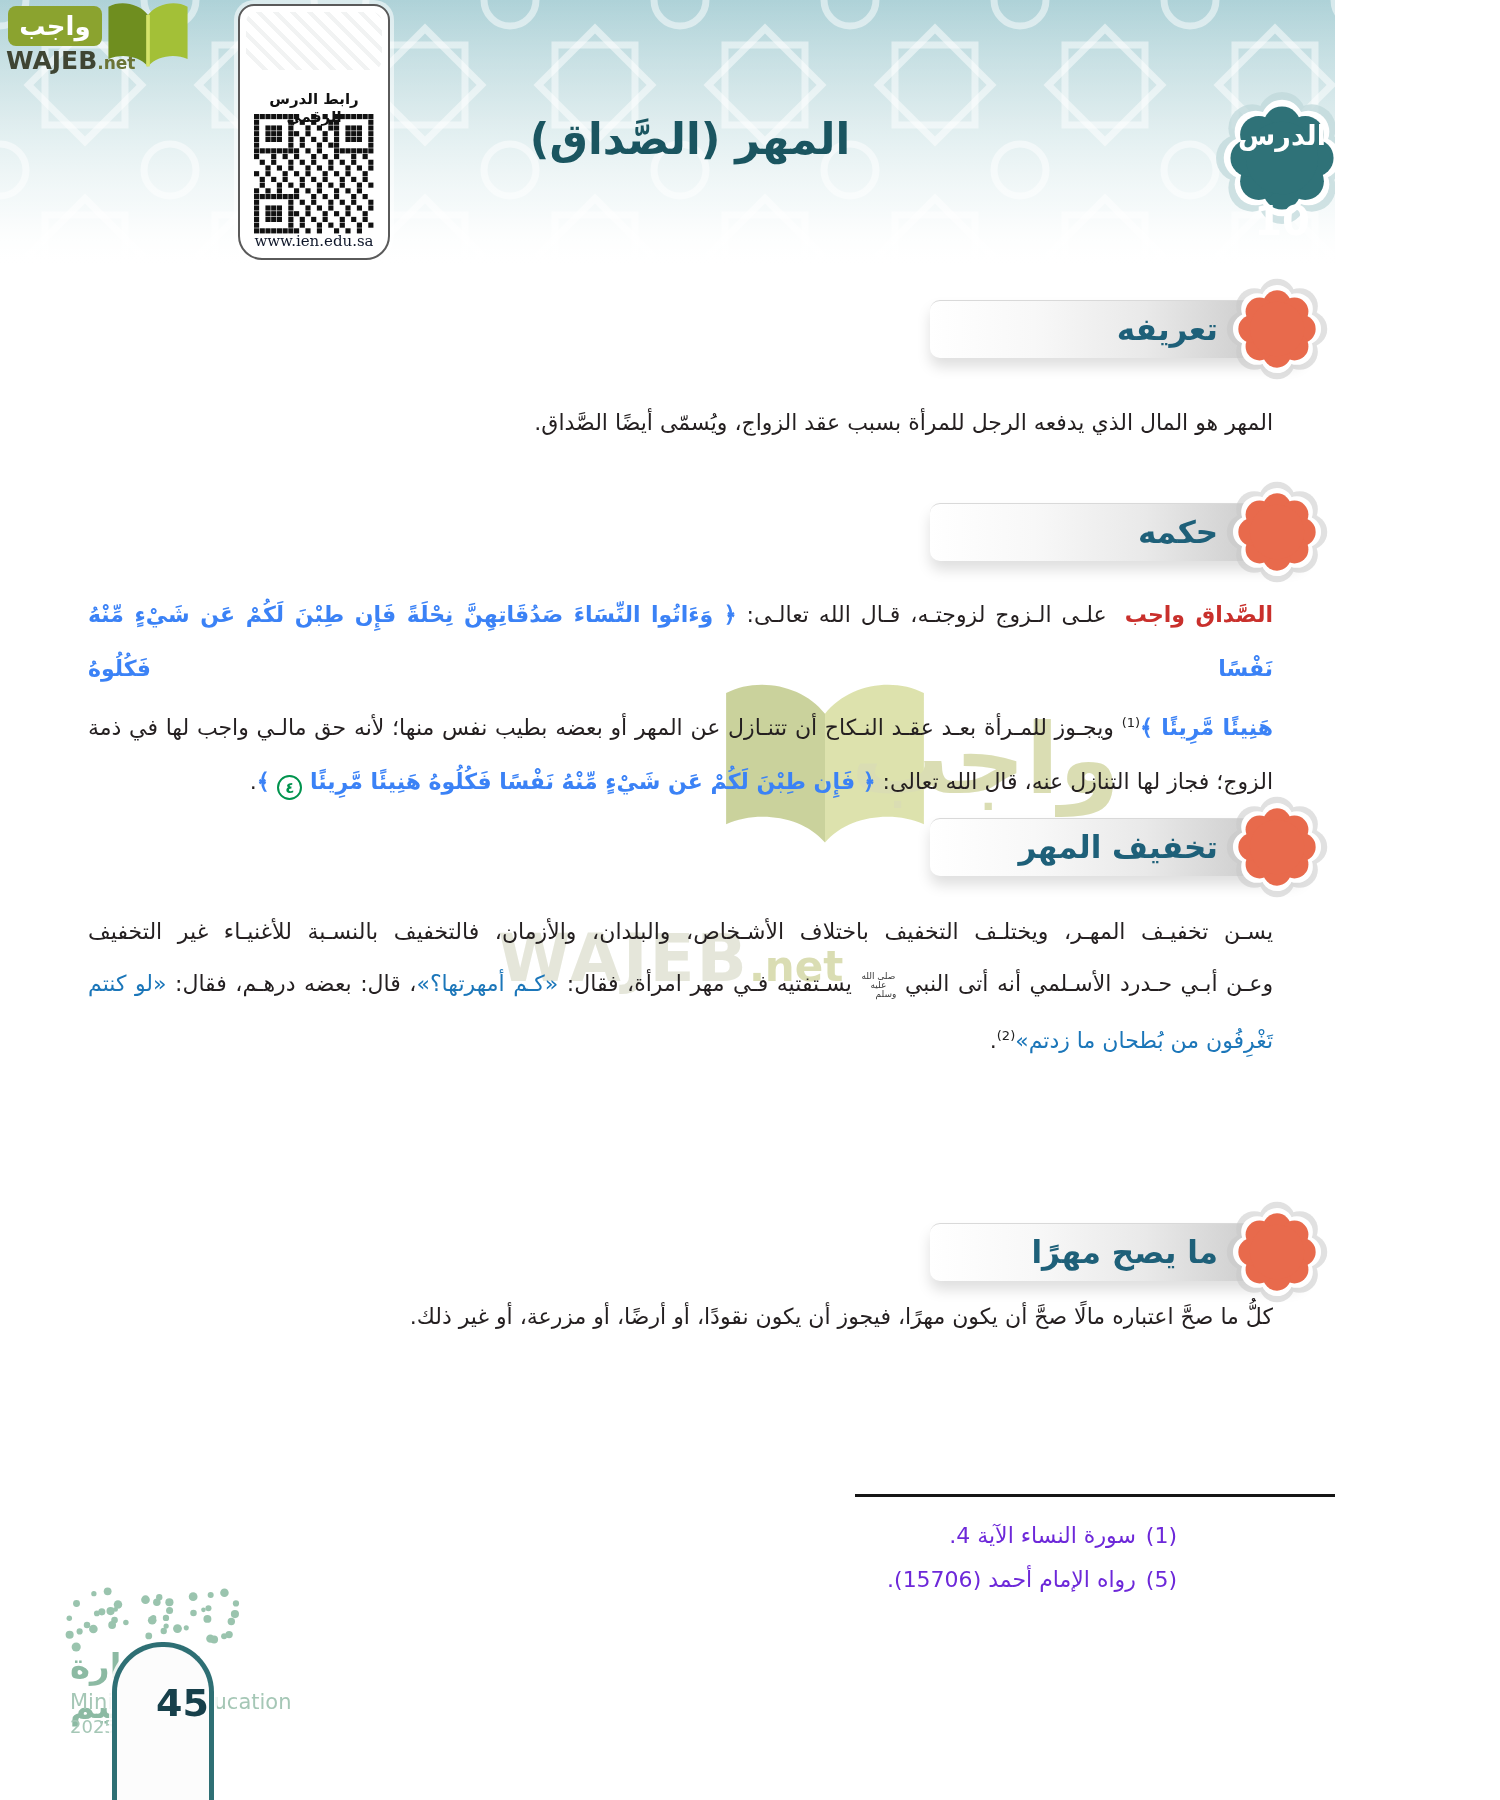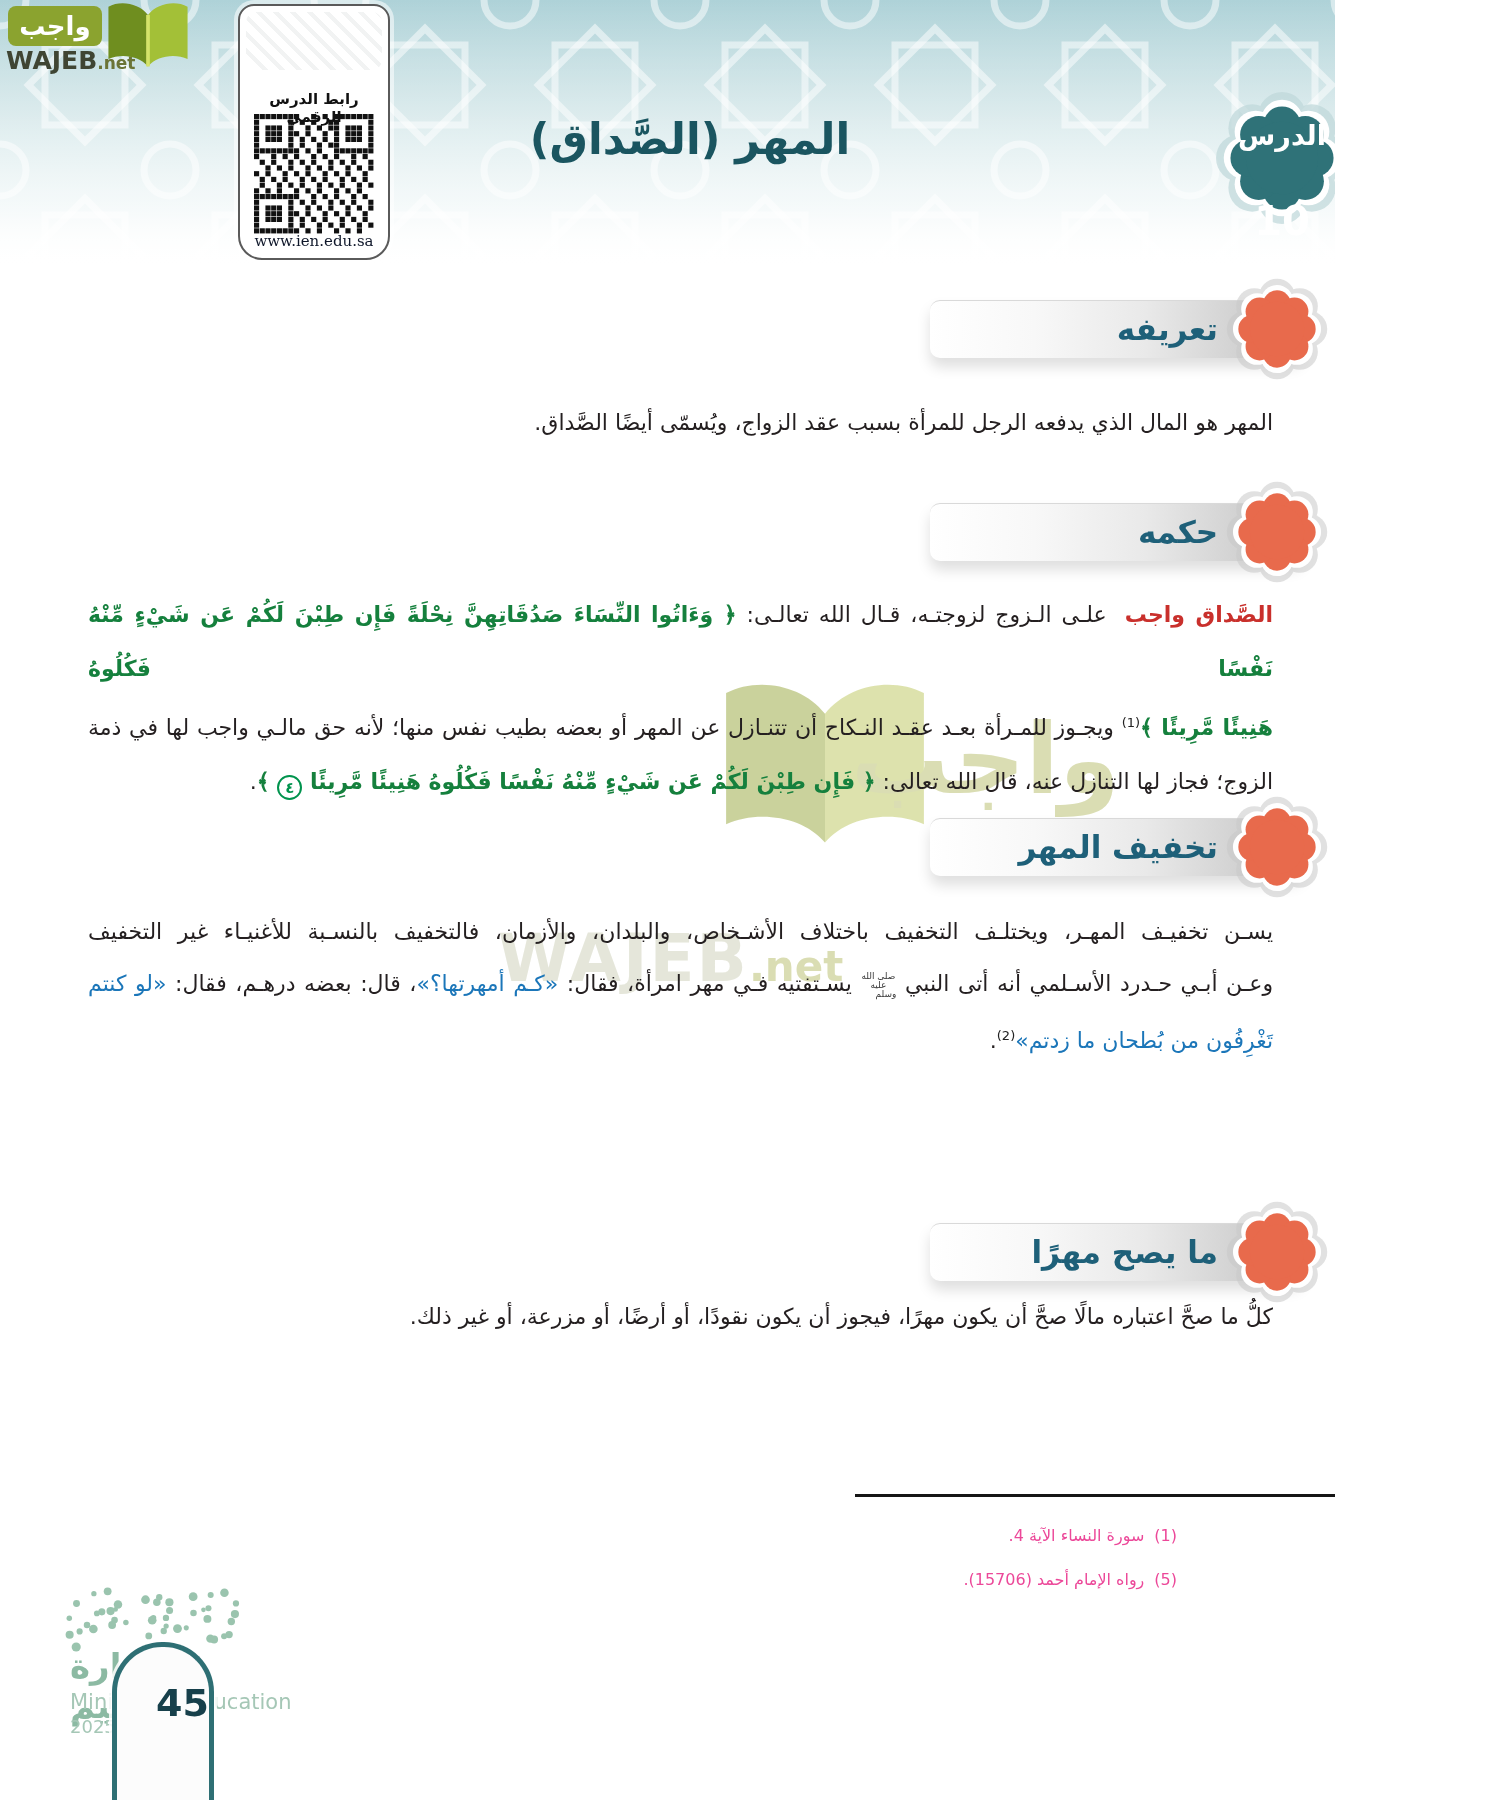--- a/index.html
+++ b/index.html
@@ -54,21 +54,21 @@
     box-shadow:0 9px 14px rgba(0,0,0,.13); border-top:1px solid #d9d9d9; }
   .sec-title { position:absolute; right:84px; top:0; line-height:58px; direction:rtl;
     font-size:31px; font-weight:bold; color:#1e6079; white-space:nowrap; }
   .sec-flower { position:absolute; right:-26px; top:-22px; width:102px; height:102px; }
 
   
   .para { position:absolute; left:88px; width:1185px; direction:rtl; color:#241f20;
     font-size:22px; z-index:1; }
   .ln { line-height:54px; text-align:justify; text-align-last:justify; }
   .ln-r { line-height:54px; text-align:right; }
-  .quran { color:#15803d; font-weight:bold; }
+  .quran { color:#3b82f6; font-weight:bold; }
   .red { color:#c9302c; font-weight:bold;margin-left:8px; }
   .blue { color:#1b76b9; }
   sup.fn { font-size:13px; color:#222; direction:ltr; unicode-bidi:isolate;
     vertical-align:super; font-weight:normal; }
   .aya { display:inline-block; width:25px; height:25px; line-height:23px; box-sizing:border-box;
     border:2px solid #00934d; border-radius:50%; text-align:center; font-size:15px;
     color:#00934d; font-weight:bold; vertical-align:-4px; }
   .pbuh { display:inline-block; width:36px; font-size:9px; line-height:9px; text-align:center;
     color:#3a3a3a; vertical-align:middle; white-space:normal; }
 
@@ -79,21 +79,21 @@
     color:#b6bd69; direction:rtl; }
   .wm-book { position:absolute; left:240px; top:6px; }
   .wm-latin { position:absolute; left:28px; top:252px; font-size:66px; font-weight:bold;
     color:#cccfb6; letter-spacing:2px; }
   .wm-latin .tld { font-size:42px; color:#b6bd69; letter-spacing:0; }
 
   
   .fn-divider { position:absolute; left:855px; top:1494px; width:492px; height:3px;
     background:#151515; }
   .footnotes { position:absolute; right:158px; top:1514px; width:760px; direction:rtl;
-    font-size:16px; color:#ec4899; }
+    font-size:22px; color:#6d28d9; }
   .footnotes .fn-line { line-height:44px; }
   .footnotes .mk { display:inline-block; direction:ltr; unicode-bidi:isolate; margin-left:10px; }
 
   
   .moe-ar { position:absolute; left:70px; top:1646px; font-size:34px; font-weight:bold;
     color:#8cbaa3; direction:rtl; width:180px; text-align:left; }
   .moe-en { position:absolute; left:70px; top:1690px; font-size:21px; color:#a5c7b6; }
   .moe-yr { position:absolute; left:70px; top:1716px; font-size:18px; color:#a5c7b6; }
   .dots { position:absolute; left:60px; top:1586px; }
   .arch { position:absolute; left:112px; top:1642px; width:92px; height:158px; z-index:3;

